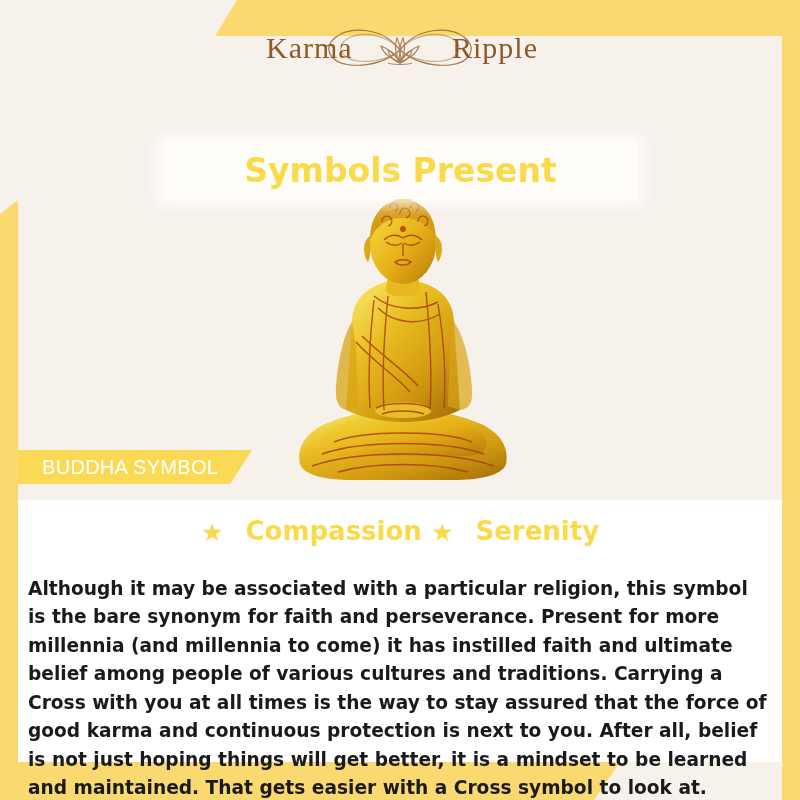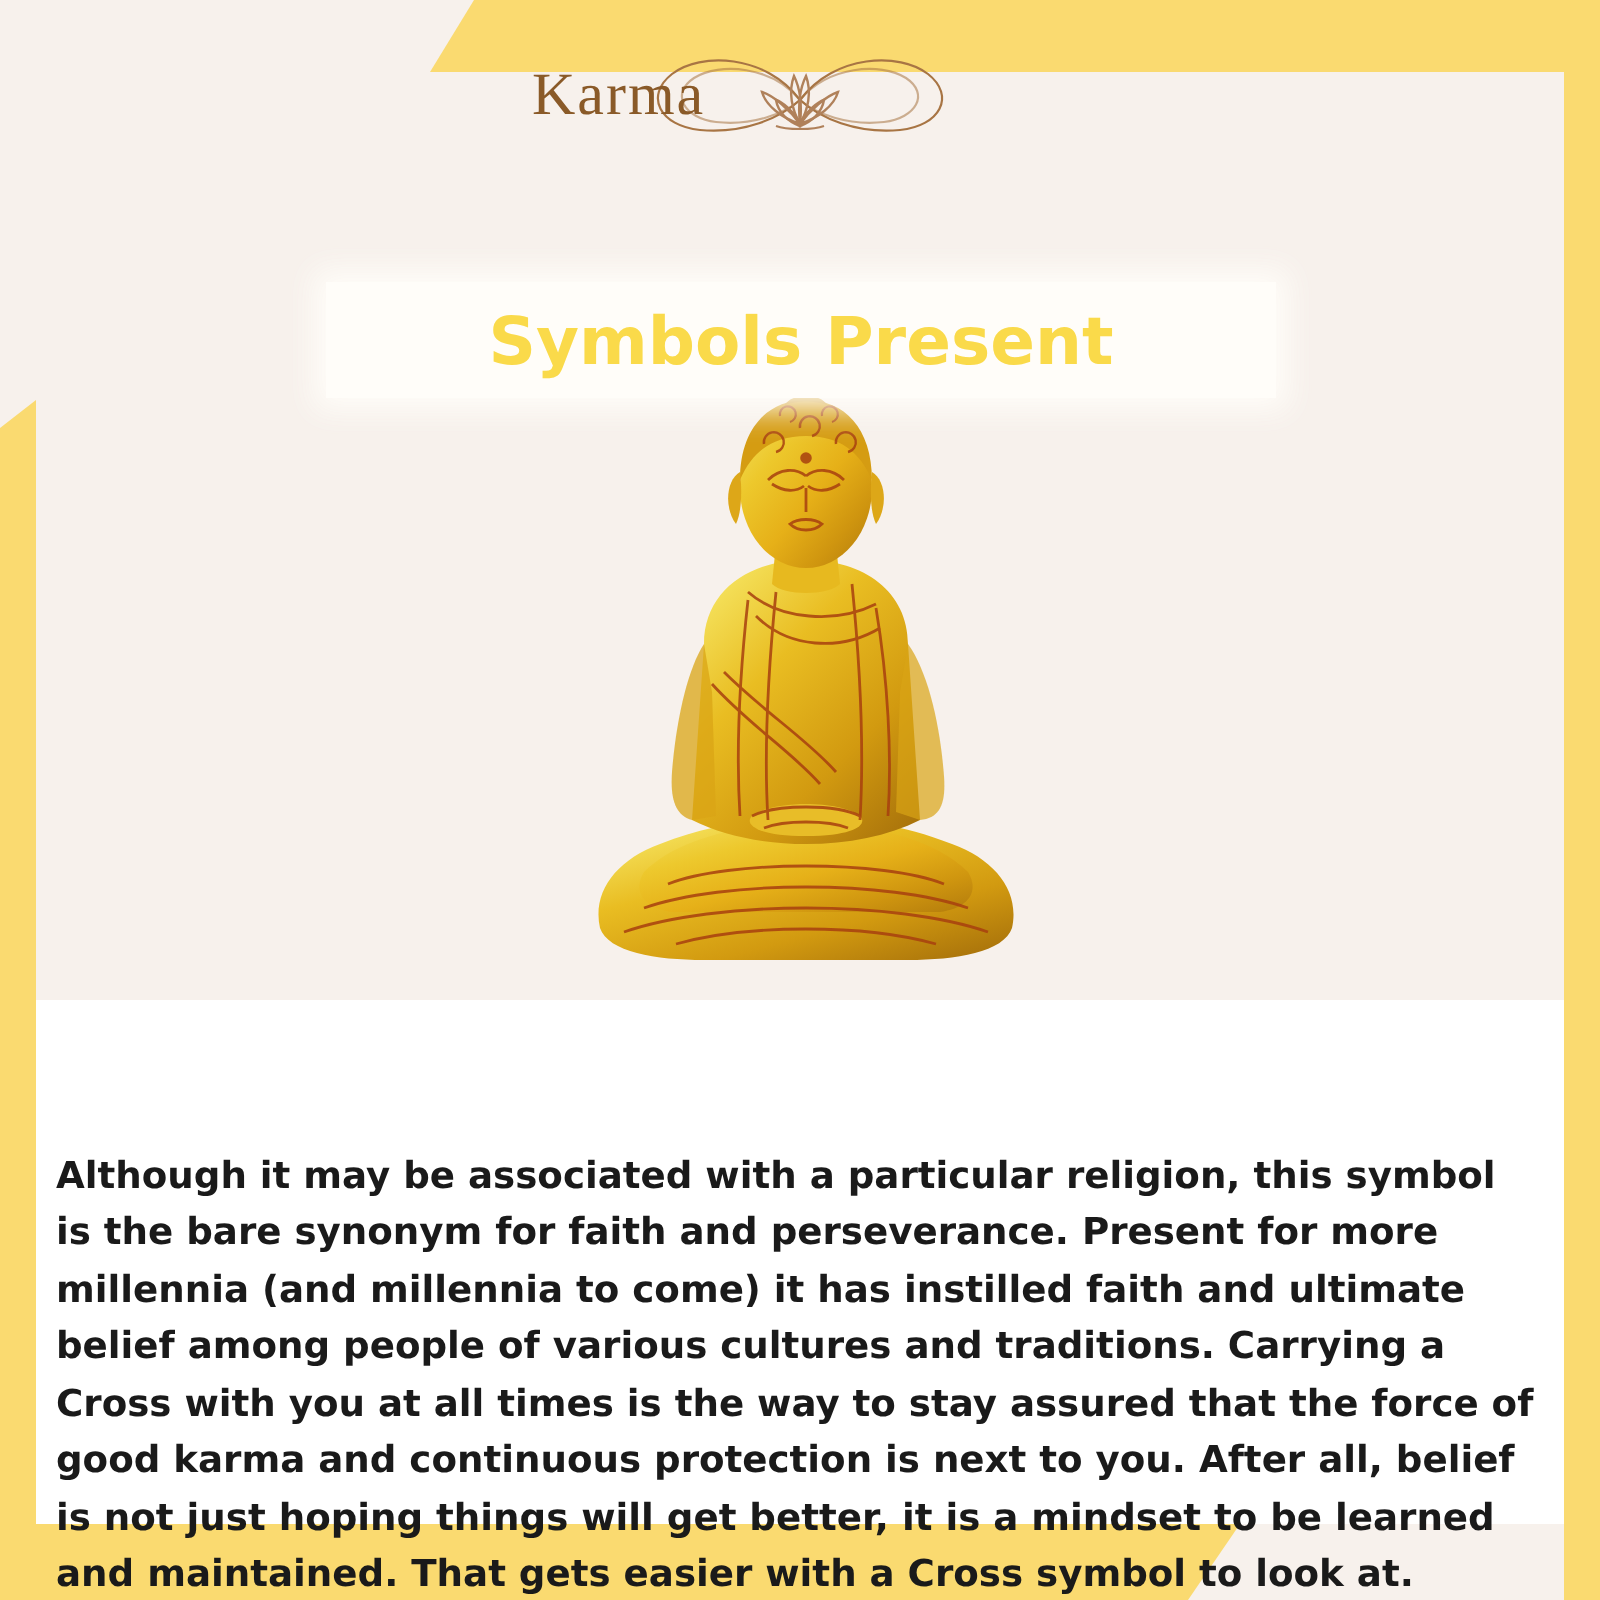--- a/index.html
+++ b/index.html
@@ -226,20 +226,21 @@
           <path d="M150 46 C144 44 139 39 138 33 C141 34 146 38 150 44Z"></path>
           <path d="M150 46 C156 44 161 39 162 33 C159 34 154 38 150 44Z"></path>
           <path d="M150 45 C146 38 144 29 147 21 C150 27 151 36 150 45Z"></path>
           <path d="M150 45 C154 38 156 29 153 21 C150 27 149 36 150 45Z"></path>
           <path d="M150 45 C141 42 133 36 131 29 C137 31 145 38 150 45Z"></path>
           <path d="M150 45 C159 42 167 36 169 29 C163 31 155 38 150 45Z"></path>
           <path d="M138 46 C143 48 157 48 162 46" stroke-width="1"></path>
         </g>
       </svg>
       <span class="brand-word left">Karma</span>
+      <span class="brand-word right">Ripple</span>
     </div>
   </div>
 
   <div class="title-banner">
     <span class="title-text">Symbols Present</span>
   </div>
 
   <div class="art">
     <svg viewBox="0 0 250 292">
       <defs>
@@ -311,17 +312,28 @@
         <path d="M34 270 C80 254 170 254 216 270"></path>
         <path d="M60 276 C96 266 154 266 190 276"></path>
         <path d="M98 212 C110 206 140 206 152 212"></path>
         <path d="M104 218 C114 214 136 214 146 218"></path>
       </g>
     </svg>
   </div>
 
   <div class="panel"></div>
 
-
+  <div class="ribbon">
+    <span class="ribbon-text">BUDDHA SYMBOL</span>
+  </div>
+
+  <div class="virtues">
+    <span class="star">★</span>
+    <span class="gap"></span>
+    <span>Compassion</span>
+    <span class="star">★</span>
+    <span class="gap"></span>
+    <span>Serenity</span>
+  </div>
 
   <p class="body-copy">Although it may be associated with a particular religion, this symbol is the bare synonym for faith and perseverance. Present for more millennia (and millennia to come) it has instilled faith and ultimate belief among people of various cultures and traditions. Carrying a Cross with you at all times is the way to stay assured that the force of good karma and continuous protection is next to you. After all, belief is not just hoping things will get better, it is a mindset to be learned and maintained. That gets easier with a Cross symbol to look at.</p>
 
 </div>
 
 </body></html>

